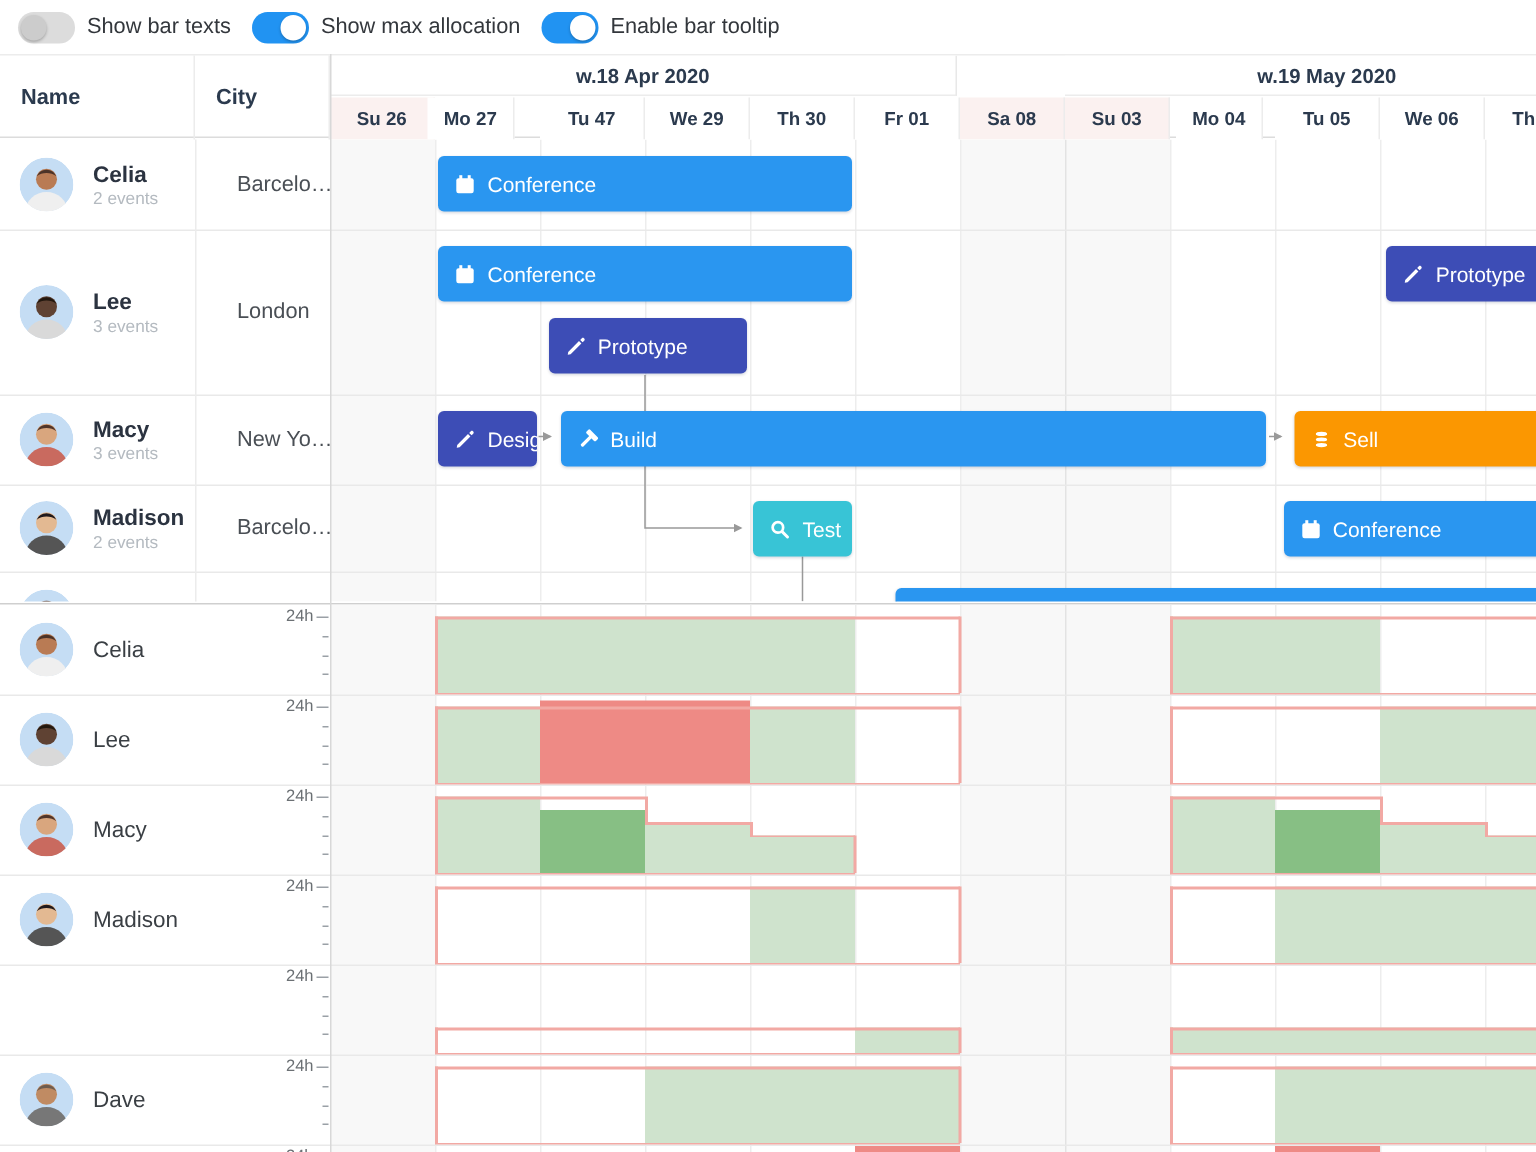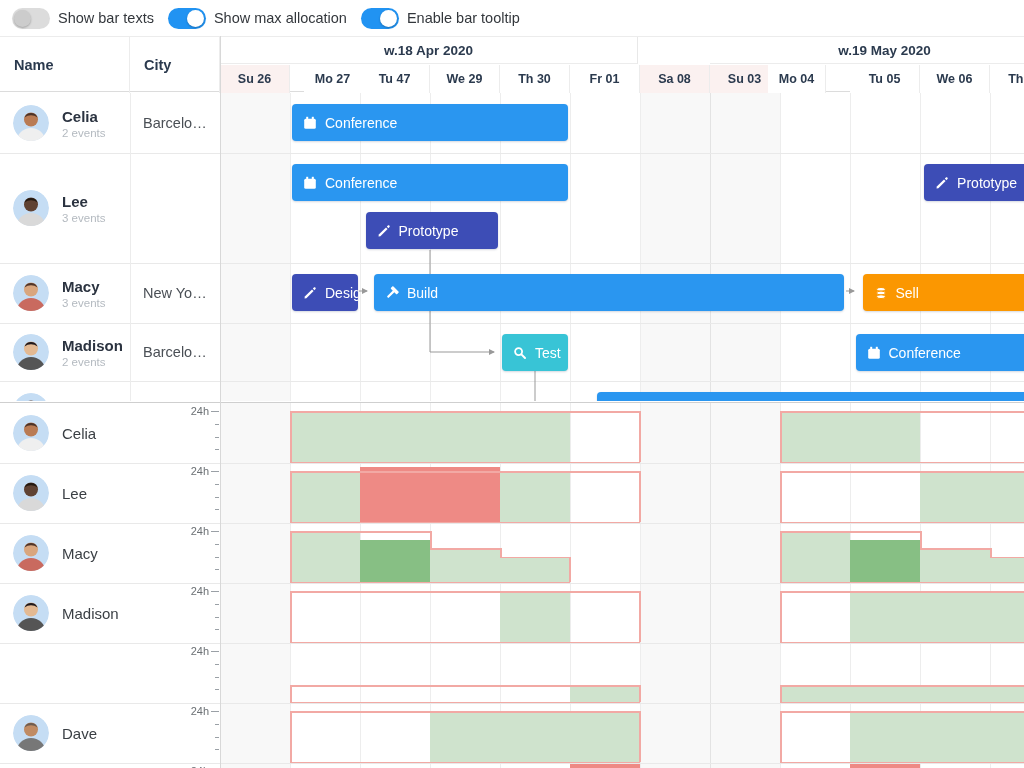--- a/index.html
+++ b/index.html
@@ -35,21 +35,21 @@
 
   .weekend-bg { position:absolute; top:0; background:#f8f8f8; z-index:0; }
   .day-line { position:absolute; top:0; width:1px; background:#ededed; z-index:1; }
   .row-sep { position:absolute; left:0; width:1024px; height:1px; background:#e9e9e9; z-index:2; }
 
   
   .res-cell { position:absolute; left:0; width:130px; display:flex; align-items:center; padding-left:13px; gap:13px; background:transparent; z-index:3; }
   .res-texts { display:flex; flex-direction:column; }
   .res-name { font-size:15px; font-weight:700; color:#2b3340; }
   .res-sub { font-size:11.5px; color:#b4bac0; margin-top:2px; }
-  .city-cell { position:absolute; left:130px; width:90px; display:flex; align-items:center; padding-left:13px; font-size:14.5px; color:#4a4f55; z-index:3; white-space:nowrap; overflow:hidden; }
+  .city-cell { position:absolute; left:130px; width:90px; display:flex; align-items:center; padding-left:28px; font-size:14.5px; color:#4a4f55; z-index:3; white-space:nowrap; overflow:hidden; }
   .avatar { width:36px; height:36px; border-radius:50%; overflow:hidden; flex:0 0 auto; }
 
   
   .event { position:absolute; height:37px; border-radius:4px; display:flex; align-items:center; padding-left:11px; gap:8px; color:#fff; font-size:14px; font-weight:500; white-space:nowrap; overflow:hidden; z-index:5; box-shadow:0 1px 2px rgba(20,40,80,.18); }
   .event svg { flex:0 0 auto; }
   #dep-svg { position:absolute; left:0; top:0; z-index:4; pointer-events:none; }
 
   
   .h-name { position:absolute; left:0; width:220px; display:flex; align-items:center; padding-left:13px; gap:13px; z-index:3; }
   .h-name span { font-size:15px; color:#3a3f44; }
@@ -85,28 +85,28 @@
 
   <div id="grid-header">
     <div id="corner">
       <div class="colhdr" id="hdr-name">Name</div>
       <div class="colhdr" id="hdr-city">City</div>
     </div>
     <div id="tl-header">
         <div class="week-cell" style="left: 0px; width: 418px;">w.18 Apr 2020</div>
         <div class="week-cell" style="left: 490px; width: 350px;">w.19 May 2020</div>
         <div class="day-cell weekend" style="left: 0px; width: 70px;">Su 26</div>
-        <div class="day-cell" style="left: 84px; width: 58px;">Mo 27</div>
+        <div class="day-cell" style="left: 65px; width: 58px;">Mo 27</div>
         <div class="day-cell" style="left: 140px; width: 70px;">Tu 47</div>
         <div class="day-cell" style="left: 210px; width: 70px;">We 29</div>
         <div class="day-cell" style="left: 280px; width: 70px;">Th 30</div>
         <div class="day-cell" style="left: 350px; width: 70px;">Fr 01</div>
         <div class="day-cell weekend" style="left: 420px; width: 70px;">Sa 08</div>
         <div class="day-cell weekend" style="left: 490px; width: 70px;">Su 03</div>
-        <div class="day-cell" style="left: 548px; width: 58px;">Mo 04</div>
+        <div class="day-cell" style="left: 564px; width: 58px;">Mo 04</div>
         <div class="day-cell" style="left: 630px; width: 70px;">Tu 05</div>
         <div class="day-cell" style="left: 700px; width: 70px;">We 06</div>
         <div class="day-cell" style="left: 770px; width: 70px;">Th 07</div>
       </div>
   </div>
 
   <div id="scheduler">
       <div class="weekend-bg" style="left: 220px; width: 70px; height: 308px; background: rgb(248, 248, 248);"></div>
       <div class="weekend-bg" style="left: 640px; width: 70px; height: 308px; background: rgb(248, 248, 248);"></div>
       <div class="weekend-bg" style="left: 710px; width: 70px; height: 308px; background: rgb(248, 248, 248);"></div>
@@ -140,20 +140,21 @@
             <circle cx="18" cy="18" r="18" fill="#c5ddf4"></circle>
             <circle cx="18" cy="14.5" r="7" fill="#5f4233"></circle>
             <path d="M11.5 12.5 a7 7 0 0 1 13 0 a10 9 0 0 0 -13 0 Z" fill="#23180f"></path>
             <path d="M4 36 a14 13 0 0 1 28 0 Z" fill="#d9d9d9"></path>
           </svg></div>
         <div class="res-texts">
           <div class="res-name">Lee</div>
           <div class="res-sub">3 events</div>
         </div>
       </div>
+      <div class="city-cell" style="top: 60px; height: 110px;">London</div>
       <div class="row-sep" style="top: 170px;"></div>
       <div class="res-cell" style="top: 170px; height: 60px;">
         <div class="avatar"><svg width="36" height="36" viewBox="0 0 36 36">
             <circle cx="18" cy="18" r="18" fill="#c5ddf4"></circle>
             <circle cx="18" cy="14.5" r="7" fill="#d9a67e"></circle>
             <path d="M11.5 12.5 a7 7 0 0 1 13 0 a10 9 0 0 0 -13 0 Z" fill="#513529"></path>
             <path d="M4 36 a14 13 0 0 1 28 0 Z" fill="#c96a5f"></path>
           </svg></div>
         <div class="res-texts">
           <div class="res-name">Macy</div>

